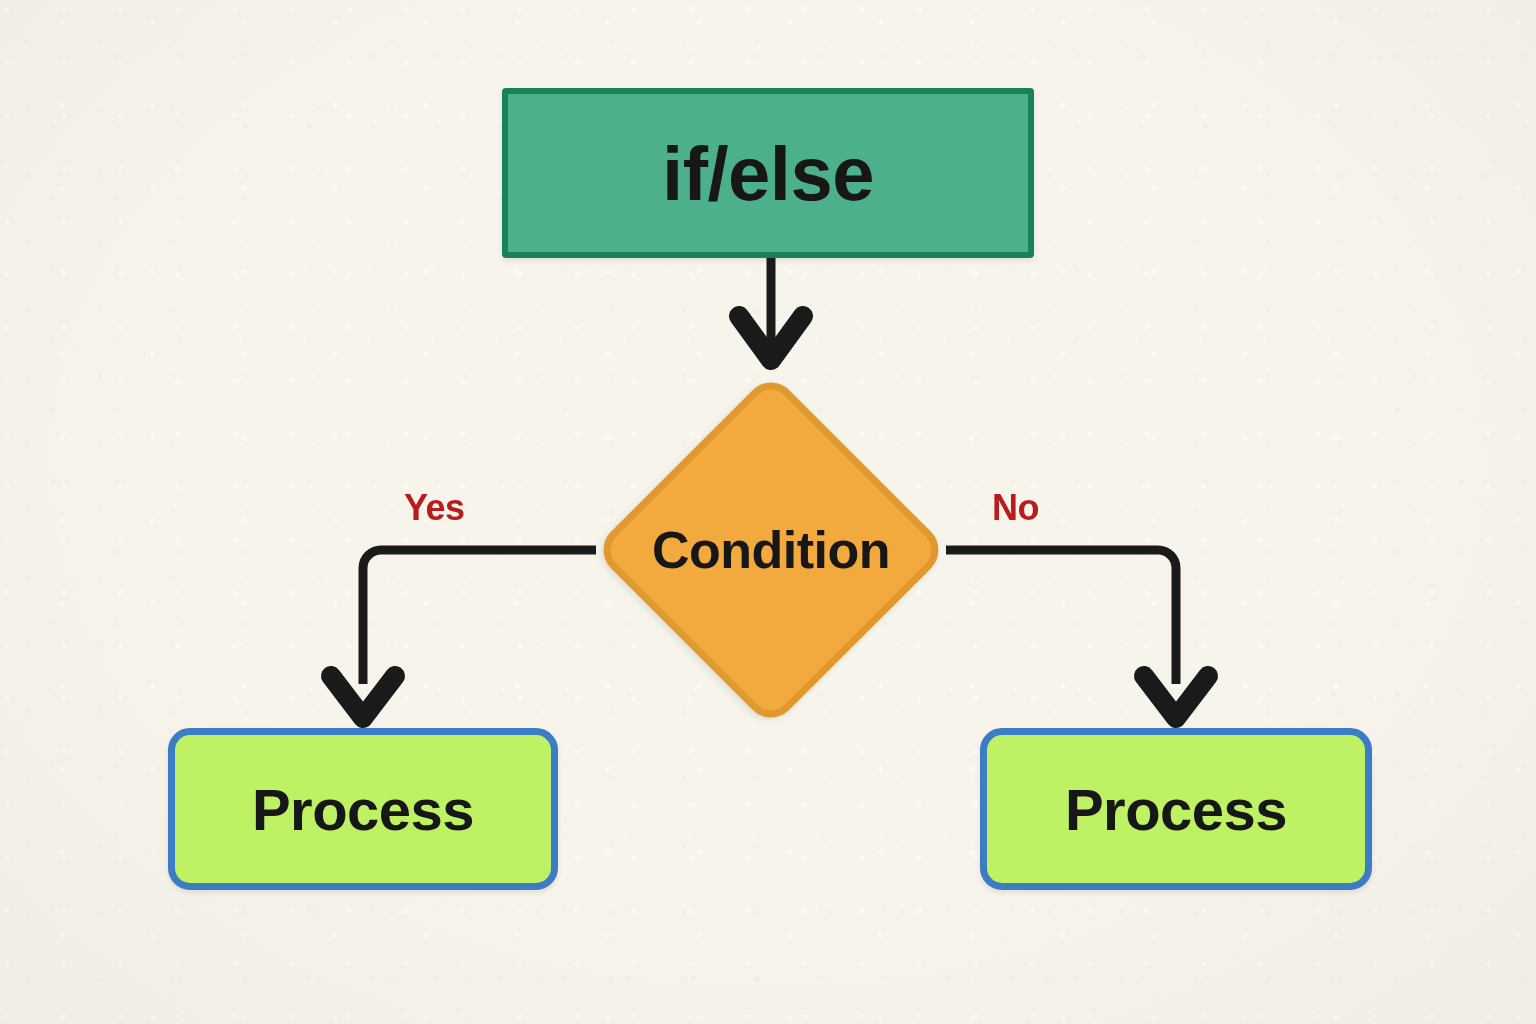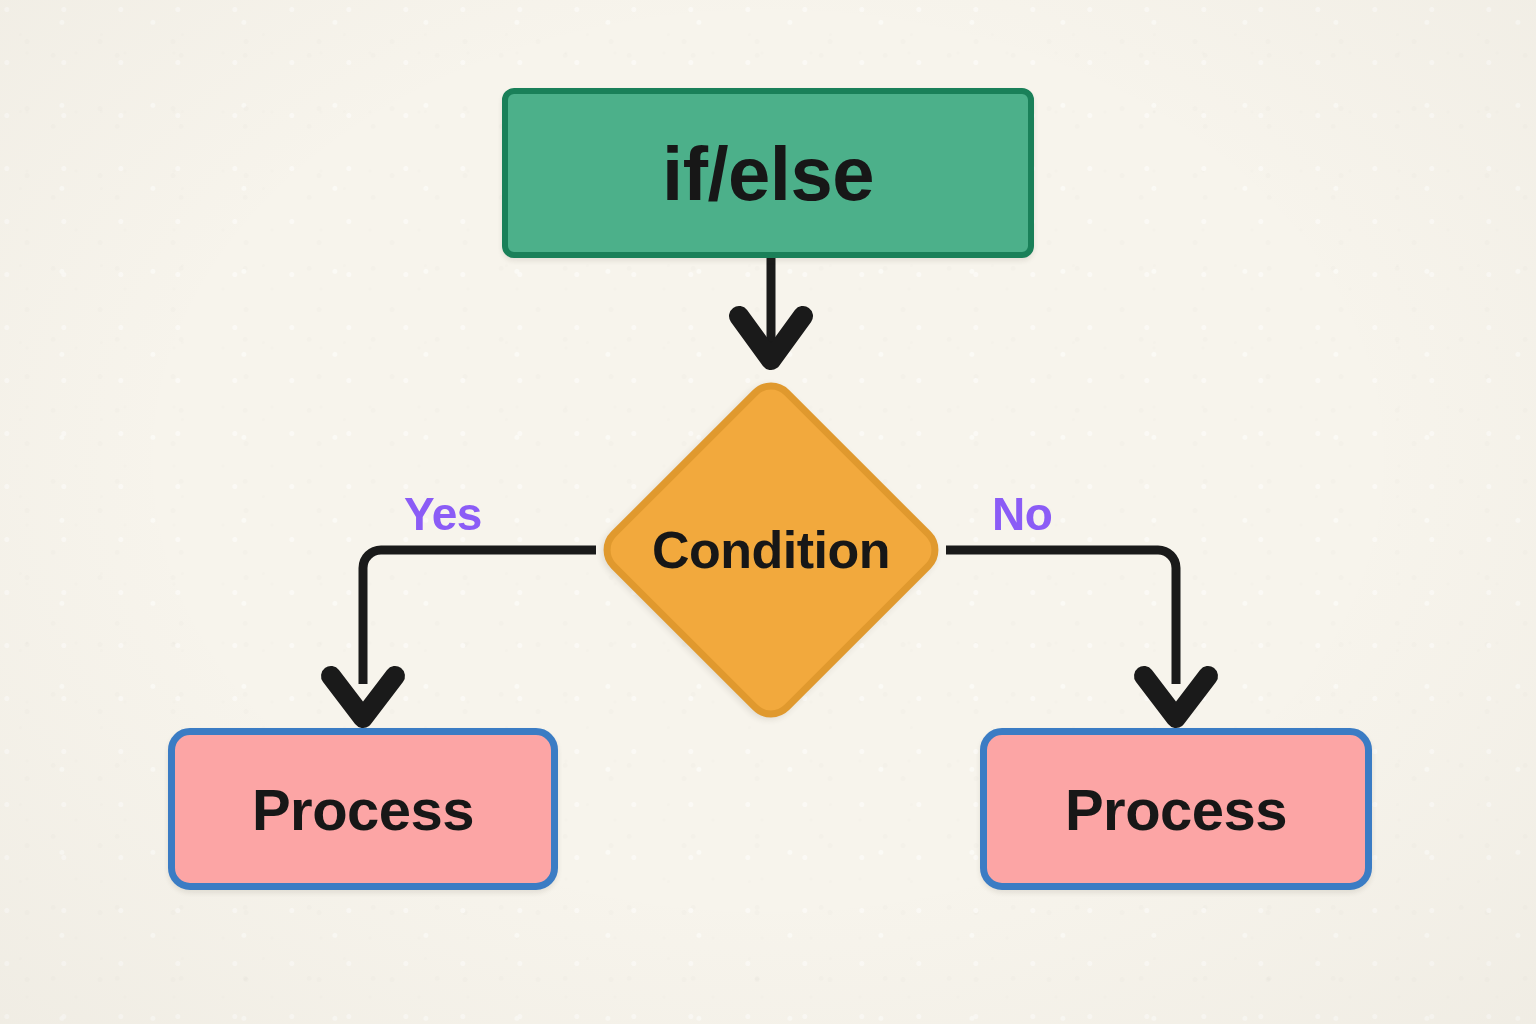--- a/index.html
+++ b/index.html
@@ -55,31 +55,31 @@
     white-space: nowrap;
   }
 
   .node-start {
     left: 502px;
     top: 88px;
     width: 532px;
     height: 170px;
     background: #4cb08a;
     border: 6px solid #1a8059;
-    border-radius: 12px;
+    border-radius: 4px;
     font-size: 76px;
     font-weight: bold;
     box-shadow: 0 3px 5px rgba(60,50,30,0.10);
   }
 
   .node-process {
     top: 728px;
     width: 390px;
     height: 162px;
-    background: #fca5a5;
+    background: #bef264;
     border: 7px solid #3b7cc4;
     border-radius: 22px;
     font-size: 58px;
     font-weight: bold;
     box-shadow: 0 3px 5px rgba(60,50,30,0.10);
   }
   .node-process.left  { left: 168px; }
   .node-process.right { left: 980px; width: 392px; }
 
   
@@ -107,22 +107,22 @@
     top: 0;
     width: 1536px;
     height: 1024px;
     z-index: 2;
   }
 
   
   .edge-label {
     position: absolute;
     z-index: 4;
-    color: #8b5cf6;
-    font-size: 46px;
+    color: #b91c1c;
+    font-size: 36px;
     font-weight: bold;
     letter-spacing: -0.5px;
     white-space: nowrap;
     text-align: center;
   }
   .edge-label.yes { left: 404px; top: 487px; }
   .edge-label.no  { left: 992px; top: 487px; }
 </style>
 </head>
 <body>

